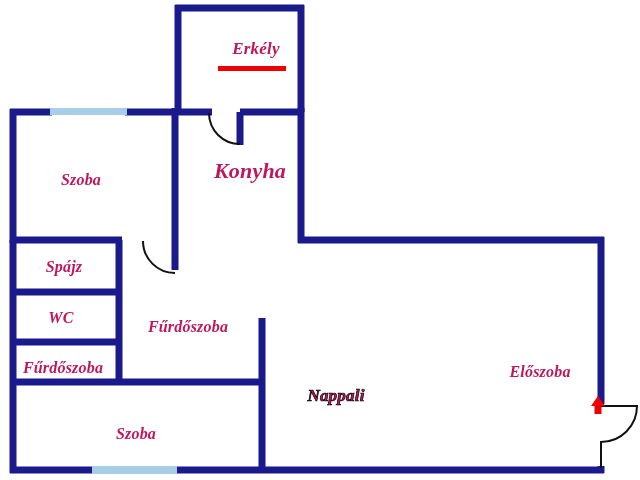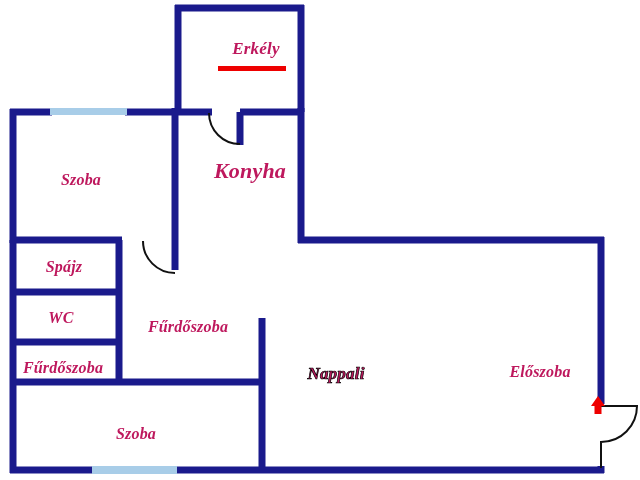--- a/index.html
+++ b/index.html
@@ -128,19 +128,19 @@
   <div class="room-label sz-szoba1" style="left:81px; top:180px;">Szoba</div>
 
   <div class="room-label sz-spajz" style="left:64px; top:267px;font-style:italic;">Spájz</div>
 
   <div class="room-label sz-wc" style="left:61px; top:318px;">WC</div>
 
   <div class="room-label sz-furdo" style="left:63px; top:368px;">Fűrdőszoba</div>
 
   <div class="room-label sz-kozl" style="left:188px; top:327px;">Fűrdőszoba</div>
 
-  <div class="room-label sz-nappali" style="left:336px; top:373px;text-align:right;">Nappali</div>
+  <div class="room-label sz-nappali" style="left:336px; top:395px;text-align:right;">Nappali</div>
 
   <div class="room-label sz-szoba2" style="left:136px; top:434px;">Szoba</div>
 
   <div class="room-label sz-eloszoba" style="left:540px; top:372px;">Előszoba</div>
 
 </div>
 
 </body></html>

